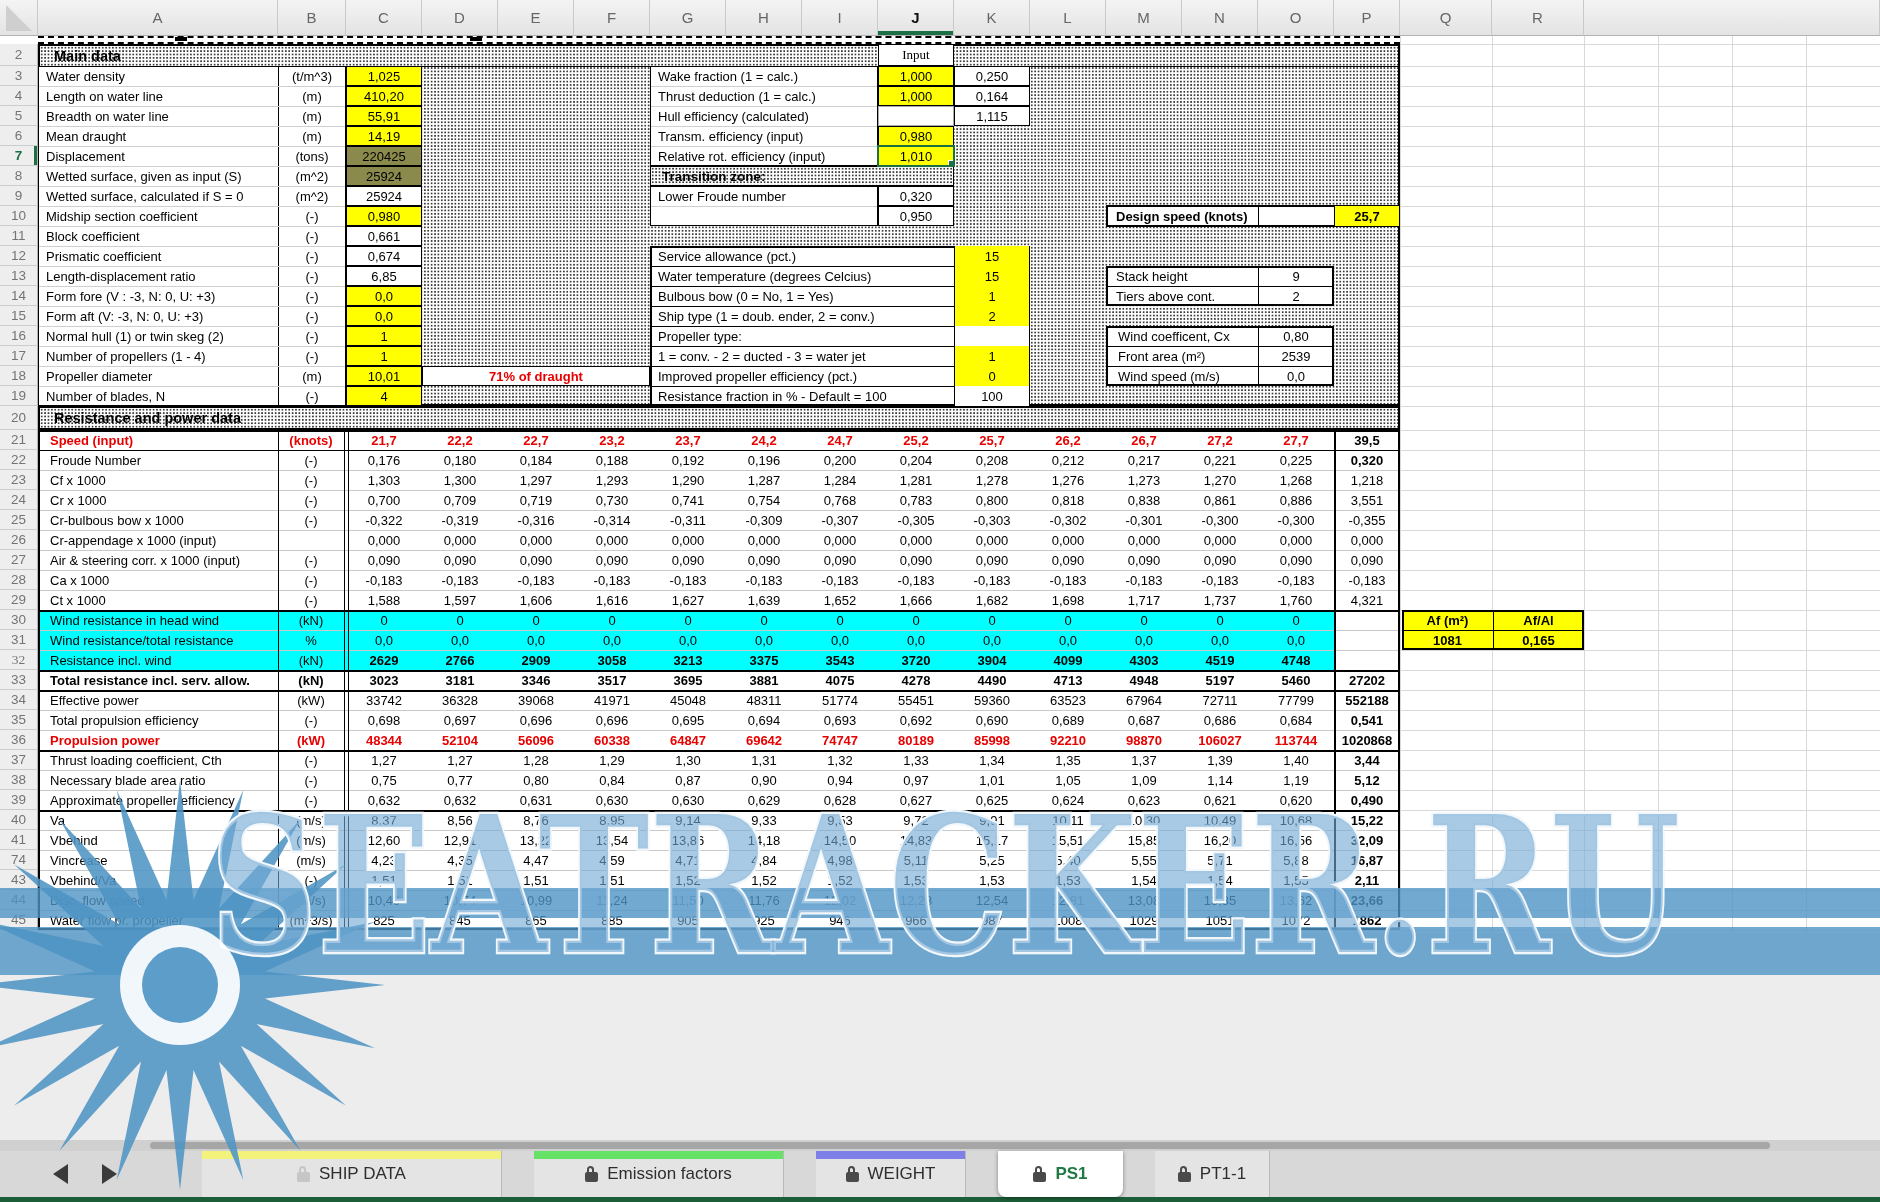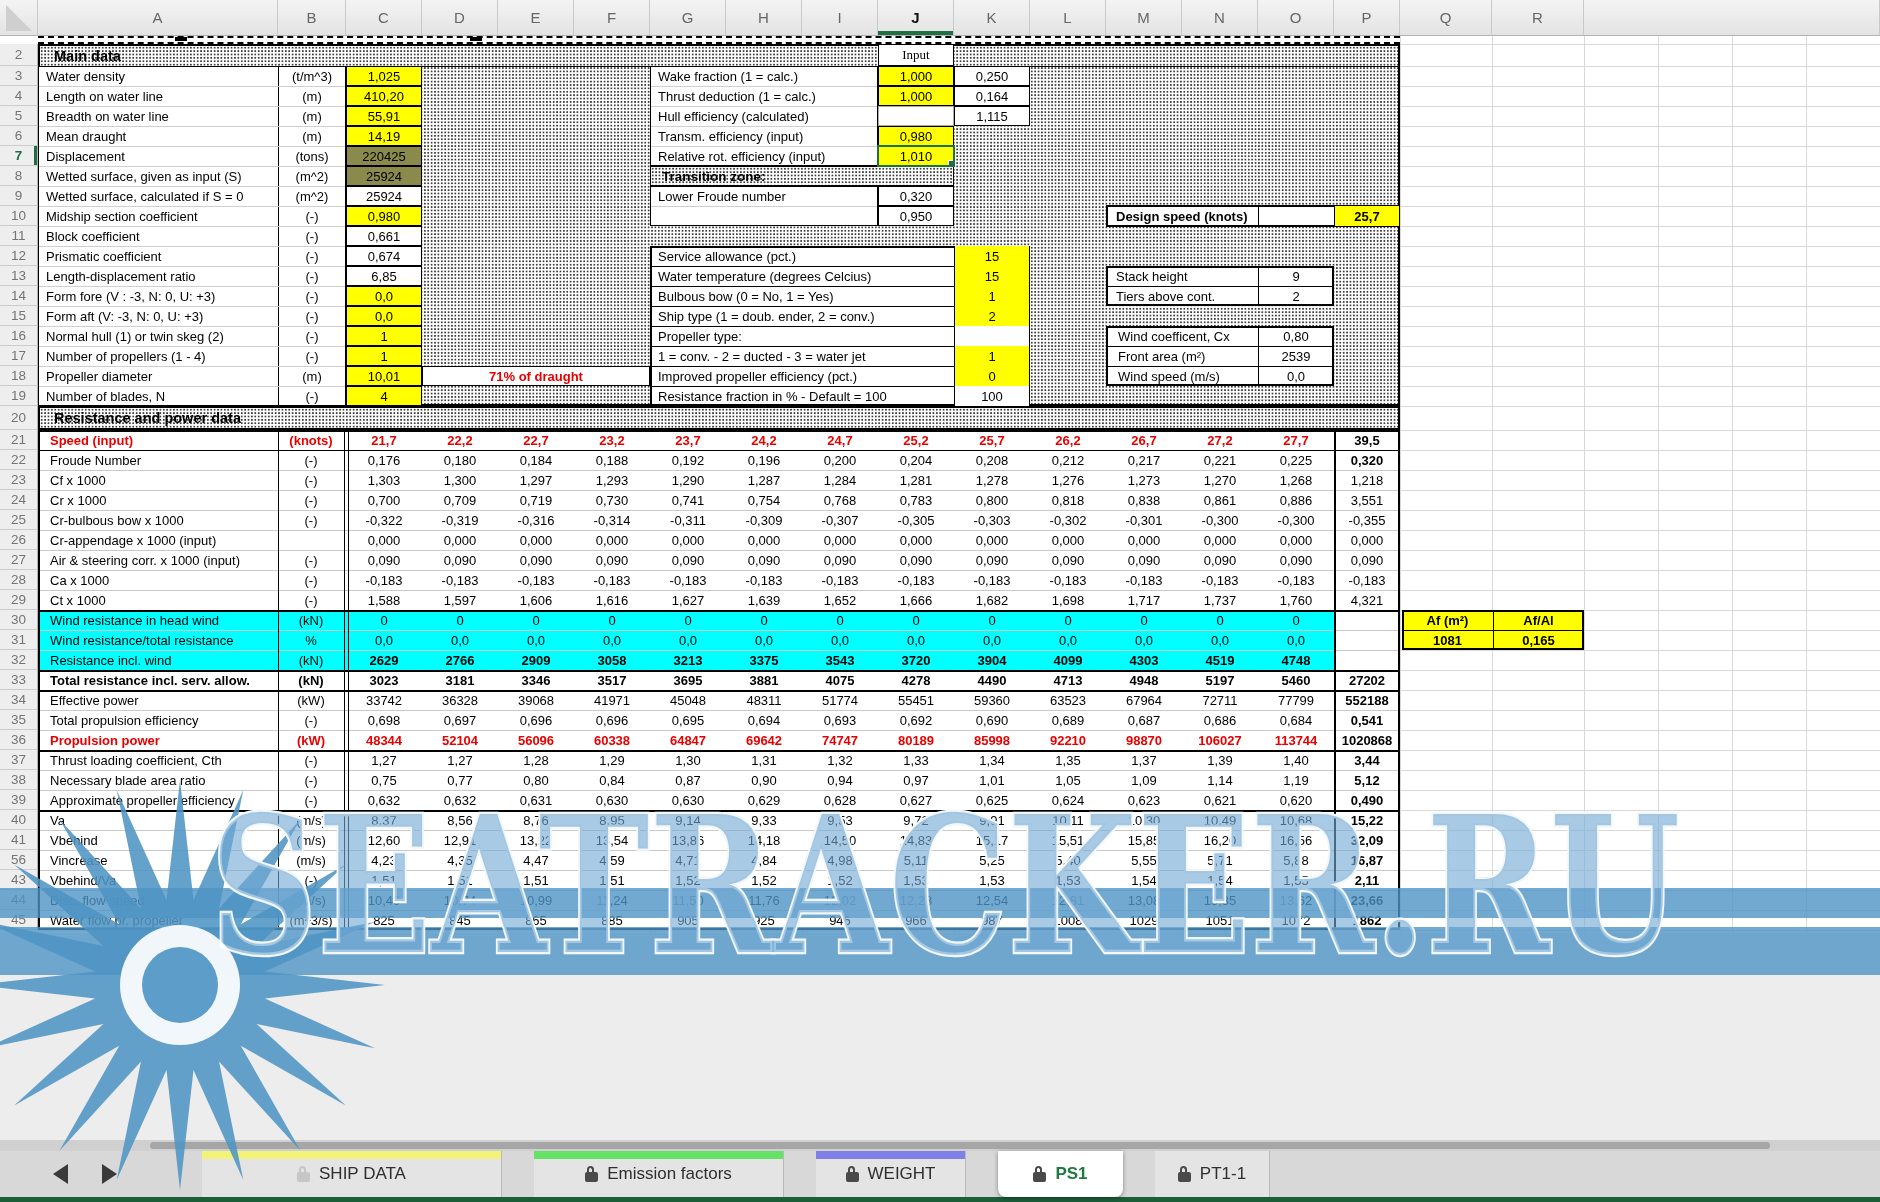--- a/index.html
+++ b/index.html
@@ -167,31 +167,31 @@
       <div class="rowhead" style="left: 0px; top: 450px; width: 38px; height: 20px; position: absolute;">22</div>
       <div class="rowhead" style="left: 0px; top: 470px; width: 38px; height: 20px; position: absolute;">23</div>
       <div class="rowhead" style="left: 0px; top: 490px; width: 38px; height: 20px; position: absolute;">24</div>
       <div class="rowhead" style="left: 0px; top: 510px; width: 38px; height: 20px; position: absolute;">25</div>
       <div class="rowhead" style="left: 0px; top: 530px; width: 38px; height: 20px; position: absolute;">26</div>
       <div class="rowhead" style="left: 0px; top: 550px; width: 38px; height: 20px; position: absolute;">27</div>
       <div class="rowhead" style="left: 0px; top: 570px; width: 38px; height: 20px; position: absolute;">28</div>
       <div class="rowhead" style="left: 0px; top: 590px; width: 38px; height: 20px; position: absolute;">29</div>
       <div class="rowhead" style="left: 0px; top: 610px; width: 38px; height: 20px; position: absolute;">30</div>
       <div class="rowhead" style="left: 0px; top: 630px; width: 38px; height: 20px; position: absolute;">31</div>
-      <div class="rowhead" style="left: 0px; top: 650px; width: 38px; height: 20px; position: absolute;">32</div>
+      <div class="rowhead" style="left: 0px; top: 650px; width: 38px; height: 20px; position: absolute; font-family: Liberation Serif, serif;">32</div>
       <div class="rowhead" style="left: 0px; top: 670px; width: 38px; height: 20px; position: absolute;">33</div>
       <div class="rowhead" style="left: 0px; top: 690px; width: 38px; height: 20px; position: absolute;">34</div>
       <div class="rowhead" style="left: 0px; top: 710px; width: 38px; height: 20px; position: absolute;">35</div>
       <div class="rowhead" style="left: 0px; top: 730px; width: 38px; height: 20px; position: absolute;">36</div>
       <div class="rowhead" style="left: 0px; top: 750px; width: 38px; height: 20px; position: absolute;">37</div>
       <div class="rowhead" style="left: 0px; top: 770px; width: 38px; height: 20px; position: absolute;">38</div>
       <div class="rowhead" style="left: 0px; top: 790px; width: 38px; height: 20px; position: absolute;">39</div>
       <div class="rowhead" style="left: 0px; top: 810px; width: 38px; height: 20px; position: absolute;">40</div>
       <div class="rowhead" style="left: 0px; top: 830px; width: 38px; height: 20px; position: absolute;">41</div>
-      <div class="rowhead" style="left: 0px; top: 850px; width: 38px; height: 20px; position: absolute;">56</div>
+      <div class="rowhead" style="left: 0px; top: 850px; width: 38px; height: 20px; position: absolute;">74</div>
       <div class="rowhead" style="left: 0px; top: 870px; width: 38px; height: 20px; position: absolute;">43</div>
       <div class="rowhead" style="left: 0px; top: 890px; width: 38px; height: 20px; position: absolute;">44</div>
       <div class="rowhead" style="left: 0px; top: 910px; width: 38px; height: 20px; position: absolute;">45</div>
       <div class="cell" style="left: 38px; top: 36px; width: 1362px; height: 8px; position: absolute; border-top: 2px dashed rgb(0, 0, 0); border-bottom: 2px dashed rgb(0, 0, 0); background: rgb(255, 255, 255);"></div>
       <div class="cell" style="left: 175px; top: 37px; width: 12px; height: 4px; position: absolute; background: rgb(0, 0, 0);"></div>
       <div class="cell" style="left: 470px; top: 37px; width: 12px; height: 4px; position: absolute; background: rgb(0, 0, 0);"></div>
       <div class="cell hatch" style="left: 38px; top: 44px; width: 1362px; height: 362px; position: absolute; border: 2px solid rgb(0, 0, 0);"></div>
       <div class="cell lab b" style="left: 48px; top: 46px; width: 300px; height: 19px; position: absolute; font-size: 14.5px; background: transparent;">Main data</div>
       <div class="hline" style="left: 38px; top: 66px; width: 1362px; height: 1px; position: absolute; background: rgb(0, 0, 0);"></div>
       <div class="cell white" style="left: 38px; top: 66px; width: 308px; height: 340px; position: absolute; border: 1px solid rgb(0, 0, 0);"></div>

